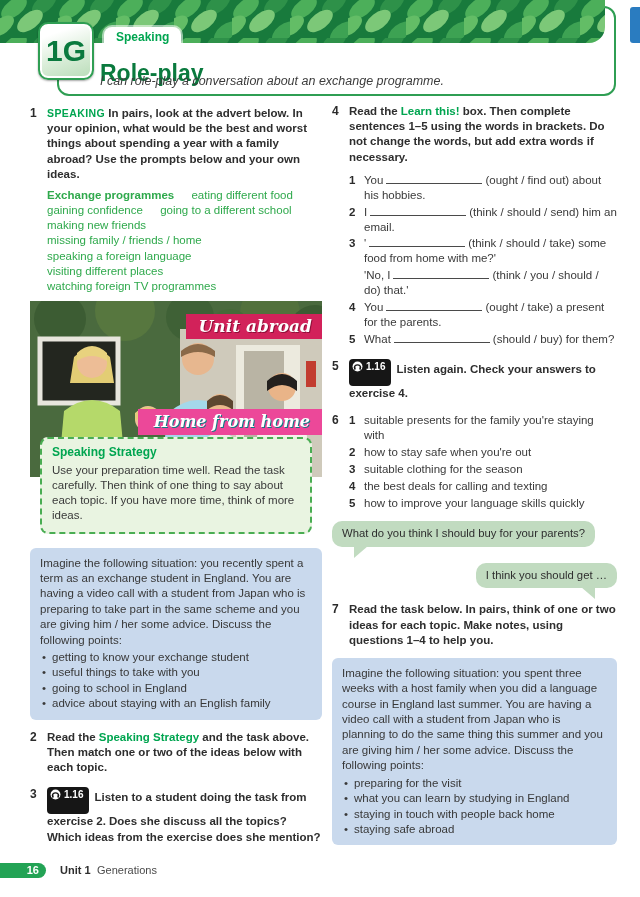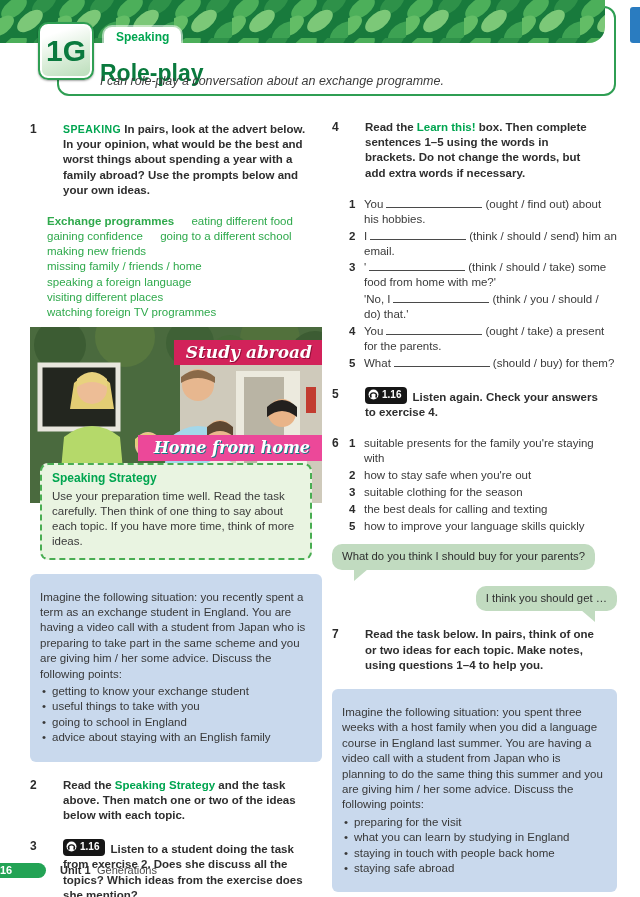--- a/index.html
+++ b/index.html
@@ -19,63 +19,63 @@
   .hdr-tab{position:absolute;left:104px;top:27px;height:20px;padding:0 12px;background:#fff;
            border-radius:8px 8px 0 0;box-shadow:0 0 0 2px rgba(255,255,255,.55);
            display:flex;align-items:center;font-size:12px;font-weight:bold;color:#00a550;}
   .hdr-title{position:absolute;left:100px;top:48px;font-size:23px;font-weight:bold;color:#0a7a3e;margin-top:12px;}
   .hdr-sub{position:absolute;left:100px;top:74px;font-size:12.5px;font-style:italic;color:#3c3c3c;}
   
   .col-left{position:absolute;left:30px;top:106px;width:292px;}
   .col-right{position:absolute;left:332px;top:104px;width:285px;}
   .ex{position:relative;padding-left:17px;font-size:11.5px;line-height:1.32;}
   .exnum{position:absolute;left:0;top:0;font-weight:bold;font-size:12px;color:#2b2b2b;}
-  .instr{margin:16px;font-weight:bold;color:#2e2e2e;}
+  .instr{margin:0;font-weight:bold;color:#2e2e2e;}
   .lbl{color:#00a550;font-size:10.5px;letter-spacing:.4px;}
   .glink{color:#00a550;}
   .prompts{margin:6px 0 0 0;color:#2fa94c;}
   .prompts .pi{display:inline-block;margin-right:14px;line-height:1.25;}
   .plead{font-weight:bold;}
   
   .item{position:relative;padding-left:15px;margin-top:2px;font-size:11.5px;line-height:1.3;color:#3a3a3a;}
   .inum{position:absolute;left:0;font-weight:bold;color:#2b2b2b;}
   .blank{display:inline-block;width:96px;border-bottom:1px solid #4a4a4a;height:10px;vertical-align:baseline;margin:0 3px;}
   
   .audio{display:inline-flex;align-items:center;gap:3px;background:#161616;color:#fff;
-         border-radius:4px;padding:1px 6px 3px 3px;font-size:10px;font-weight:bold;vertical-align:1px;margin-right:5px;}
+         border-radius:4px;padding:1px 6px 13px 3px;font-size:10px;font-weight:bold;vertical-align:1px;margin-right:5px;}
   
   .photo{position:relative;margin-top:7px;width:292px;height:176px;background:#49663d;z-index:1;}
   .banner-red{position:absolute;right:0;top:13px;background:#d2225a;color:#fff;padding:2px 10px 3px 12px;
               font-family:"DejaVu Serif",serif;font-style:italic;font-weight:bold;font-size:17px;
               text-shadow:1px 1px 0 #8e1038;}
   .banner-teal{position:absolute;right:0;top:108px;background:#ec4899;color:#fff;padding:3px 12px 4px 16px;
               font-family:"DejaVu Serif",serif;font-style:italic;font-weight:bold;font-size:16px;
               text-shadow:1px 1px 0 #0c7d84;}
   
   .strategy{position:relative;z-index:3;margin:-40px 0 0 10px;width:248px;background:#e9f4e1;
             border:2px dashed #49ad52;border-radius:8px;padding:6px 10px 8px 10px;font-size:11.5px;line-height:1.32;}
   .strategy h4{margin:0 0 2px 0;font-size:12px;color:#00a550;}
   
-  .taskbox{background:#c9d9ed;border-radius:6px;padding:16px 10px;font-size:11.5px;line-height:1.34;color:#383838;}
+  .taskbox{background:#c9d9ed;border-radius:6px;padding:8px 10px;font-size:11.5px;line-height:1.34;color:#383838;}
   .taskbox ul{margin:2px 0 0 0;padding:0;list-style:none;}
   .taskbox li{padding-left:12px;position:relative;}
   .taskbox li::before{content:"•";position:absolute;left:2px;}
   .t1{margin-top:14px;}
   
   .bubble{position:relative;display:inline-block;background:#c1dbc0;border-radius:10px;
           padding:5px 10px 6px 10px;font-size:11.3px;color:#2e2e2e;line-height:1.3;}
   .bubble::after{content:"";position:absolute;bottom:-11px;border-top:12px solid #c1dbc0;}
   .tail-left::after{left:22px;border-right:14px solid transparent;}
   .tail-right::after{right:22px;border-left:14px solid transparent;}
   .brow{margin-top:10px;}
   .brow-right{text-align:right;margin-top:16px;}
   
   .footer{position:absolute;left:0;top:863px;width:640px;height:20px;}
   .fpill{position:absolute;left:0;top:0;width:46px;height:15px;background:#23a355;border-radius:0 8px 8px 0;
-         color:#fff;font-size:11px;font-weight:bold;line-height:15px;padding-right:7px;box-sizing:border-box;}
+         color:#fff;font-size:11px;font-weight:bold;text-align:right;line-height:15px;padding-right:7px;box-sizing:border-box;}
   .funit{position:absolute;left:60px;top:1px;font-size:11px;font-weight:bold;color:#2e2e2e;}
   .ftitle{position:absolute;left:97px;top:1px;font-size:11px;color:#4a4a4a;} .mt10{margin-top:10px;} .mt12{margin-top:12px;} .mt14{margin-top:14px;}
   .qs{margin-top:8px;}
 </style>
 </head>
 <body>
 
 <div class="page">
 
   <div>
@@ -151,21 +151,21 @@
         <rect x="244" y="120" width="16" height="12" fill="#5fc3b8"></rect>
 
         <circle cx="190" cy="106" r="13" fill="#eab88d"></circle>
         <path d="M177 100 q13 -12 26 0 l0 9 q-13 -10 -26 0 z" fill="#5d4630"></path>
         <path d="M172 140 q18 -16 36 0 l4 36 -44 0 z" fill="#efeee6"></path>
 
         <circle cx="118" cy="118" r="13" fill="#eec09a"></circle>
         <path d="M105 112 q13 -12 26 0 l0 8 q-13 -9 -26 0 z" fill="#e3cd7c"></path>
         <path d="M100 152 q18 -15 36 0 l3 24 -42 0 z" fill="#f6f5ef"></path>
       </svg>
-      <div class="banner-red">Study abroad</div>
+      <div class="banner-red">Unit abroad</div>
       <div class="banner-teal">Home from home</div>
     </div>
 
     <div class="strategy">
       <h4>Speaking Strategy</h4>
       <div>Use your preparation time well. Read the task carefully. Then think of one thing to say about each topic. If you have more time, think of more ideas.</div>
     </div>
 
     <div class="taskbox t1">
       <div>Imagine the following situation: you recently spent a term as an exchange student in England. You are having a video call with a student from Japan who is preparing to take part in the same scheme and you are giving him / her some advice. Discuss the following points:</div>

